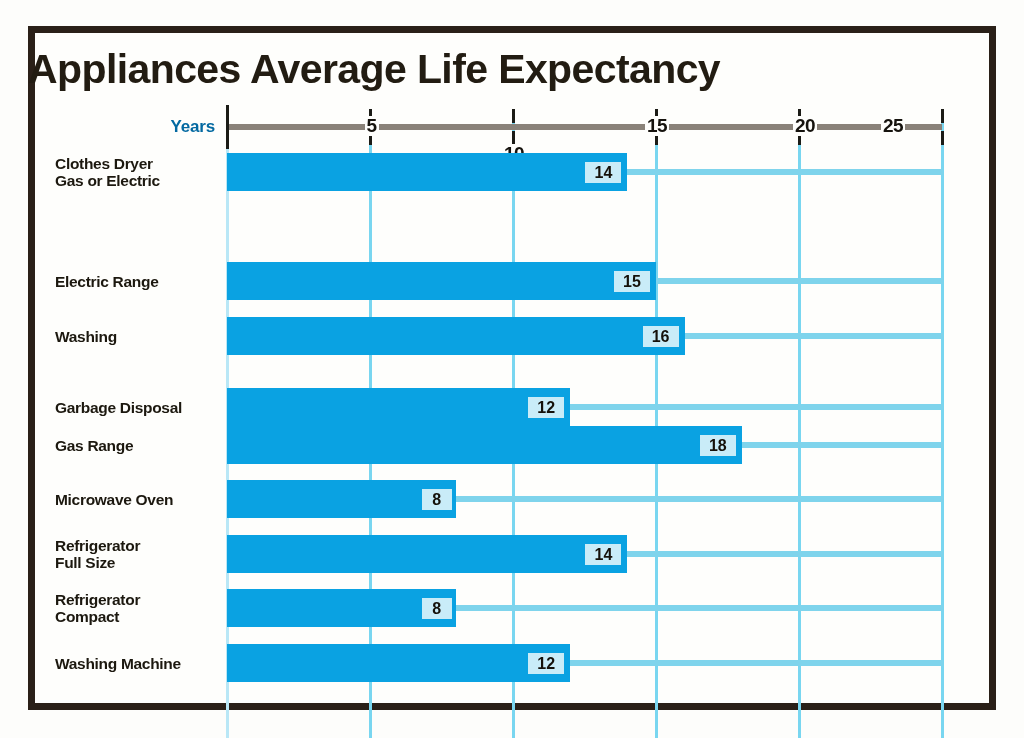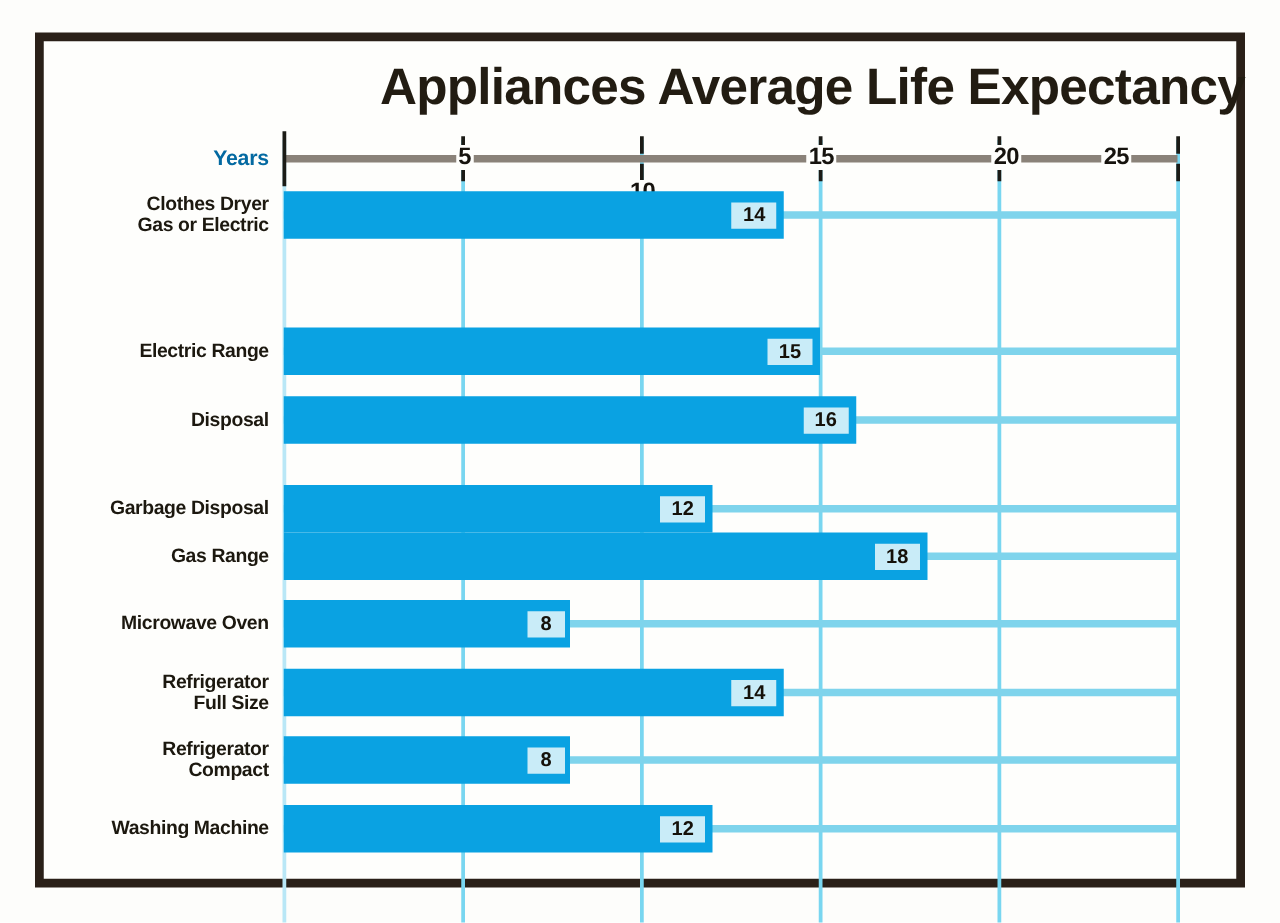--- a/index.html
+++ b/index.html
@@ -93,21 +93,21 @@
     color: #0369a1;
     letter-spacing: -0.2px;
   }
 
   
   #title {
     position: absolute;
     left: 28px;
     top: 46px;
     width: 968px;
-    text-align: right;
+    text-align: left;
     font-size: 41px;
     font-weight: bold;
     color: #221c12;
     letter-spacing: -0.6px;
     font-family: "Liberation Sans", sans-serif;
   }
 
   
   #rows {
     position: absolute;
@@ -119,21 +119,21 @@
   .row {
     position: absolute;
     left: 0;
     width: 1024px;
     height: 40px;
   }
   .row-label {
     position: absolute;
     left: 55px;
     width: 160px;
-    text-align: right;
+    text-align: left;
     font-size: 15.5px;
     font-weight: bold;
     color: #1c180f;
     line-height: 17px;
     letter-spacing: -0.3px;
     top: 50%;
     transform: translateY(-50%);
     white-space: pre-line;
   }
   .row-track {
@@ -216,21 +216,21 @@
         <div class="row-bar" style="width: 400.4px;"></div>
         <div class="row-value" style="width: 36px; left: 585.4px;">14</div>
       </div>
       <div class="row" style="top: 261px;">
         <div class="row-label">Electric Range</div>
         <div class="row-track"></div>
         <div class="row-bar" style="width: 429px;"></div>
         <div class="row-value" style="width: 36px; left: 614px;">15</div>
       </div>
       <div class="row" style="top: 315.5px;">
-        <div class="row-label">Disposal</div>
+        <div class="row-label">Washing</div>
         <div class="row-track"></div>
         <div class="row-bar" style="width: 457.6px;"></div>
         <div class="row-value" style="width: 36px; left: 642.6px;">16</div>
       </div>
       <div class="row" style="top: 387px;">
         <div class="row-label">Garbage Disposal</div>
         <div class="row-track"></div>
         <div class="row-bar" style="width: 343.2px;"></div>
         <div class="row-value" style="width: 36px; left: 528.2px;">12</div>
       </div>

